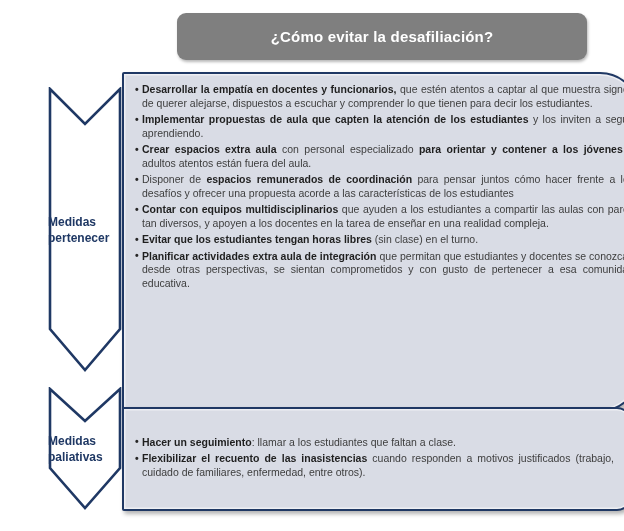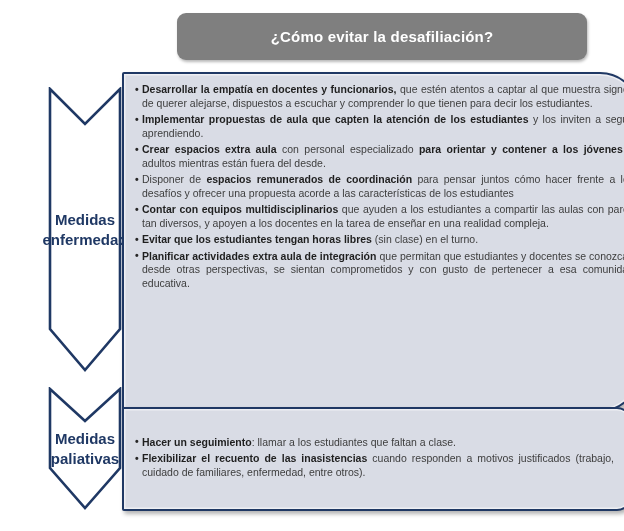--- a/index.html
+++ b/index.html
@@ -17,22 +17,22 @@
   }
   .title-box .title-text {
     color:#ffffff; font-weight:bold; font-size:15px; letter-spacing:0.2px;
   }
 
   
   .chevron { position:absolute; width:74px; }
   .chevron svg { display:block; }
   .chevron .label {
     position:absolute; inset:0; display:flex; flex-direction:column;
-    align-items:center; justify-content:center;
-    color:#1f3864; font-weight:bold; font-size:15px; line-height:1.35;
+    align-items:flex-start; justify-content:center;
+    color:#1f3864; font-weight:bold; font-size:12px; line-height:1.35;
     text-align:center;
   }
   .chevron-1 { left:16px; top:87px; height:286px; }
   .chevron-2 { left:16px; top:387px; height:124px; }
 
   
   .panel {
     position:absolute; background:#d9dce5; border:2px solid #1f3864;
     box-sizing:border-box;
     box-shadow:2px 3px 4px rgba(0,0,0,0.30), inset 0 0 0 1.5px rgba(255,255,255,0.55);
@@ -69,29 +69,29 @@
   <div class="title-box">
     <span class="title-text">¿Cómo evitar la desafiliación?</span>
   </div>
 
   <div class="chevron chevron-1">
     <svg width="74" height="286" viewBox="0 0 74 286">
       <polygon points="2,2 37,37 72,2 72,242 37,283 2,242" fill="#ffffff" stroke="#1f3864" stroke-width="2.6" stroke-linejoin="miter"></polygon>
     </svg>
     <div class="label">
       <span>Medidas</span>
-      <span>enfermedad</span>
+      <span>pertenecer</span>
     </div>
   </div>
 
   <div class="panel p1">
     <ul class="bullets">
         <li><span class="b">Desarrollar la empatía en docentes y funcionarios,</span><span> que estén atentos a captar al que muestra signos de querer alejarse, dispuestos a escuchar y comprender lo que tienen para decir los estudiantes.</span></li>
         <li><span class="b">Implementar propuestas de aula que capten la atención de los estudiantes</span><span> y los inviten a seguir aprendiendo.</span></li>
-        <li><span class="b">Crear espacios extra aula</span><span> con personal especializado </span><span class="b">para orientar y contener a los jóvenes y</span><span> adultos mientras están fuera del desde.</span></li>
+        <li><span class="b">Crear espacios extra aula</span><span> con personal especializado </span><span class="b">para orientar y contener a los jóvenes y</span><span> adultos atentos están fuera del aula.</span></li>
         <li><span>Disponer de </span><span class="b">espacios remunerados de coordinación</span><span> para pensar juntos cómo hacer frente a los desafíos y ofrecer una propuesta acorde a las características de los estudiantes</span></li>
         <li><span class="b">Contar con equipos multidisciplinarios</span><span> que ayuden a los estudiantes a compartir las aulas con pares tan diversos, y apoyen a los docentes en la tarea de enseñar en una realidad compleja.</span></li>
         <li><span class="b">Evitar que los estudiantes tengan horas libres</span><span> (sin clase) en el turno.</span></li>
         <li><span class="b">Planificar actividades extra aula de integración</span><span> que permitan que estudiantes y docentes se conozcan desde otras perspectivas, se sientan comprometidos y con gusto de pertenecer a esa comunidad educativa.</span></li>
       </ul>
   </div>
 
   <div class="chevron chevron-2">
     <svg width="74" height="124" viewBox="0 0 74 124">
       <polygon points="2,2 37,34 72,2 72,81 37,121 2,81" fill="#ffffff" stroke="#1f3864" stroke-width="2.6" stroke-linejoin="miter"></polygon>

